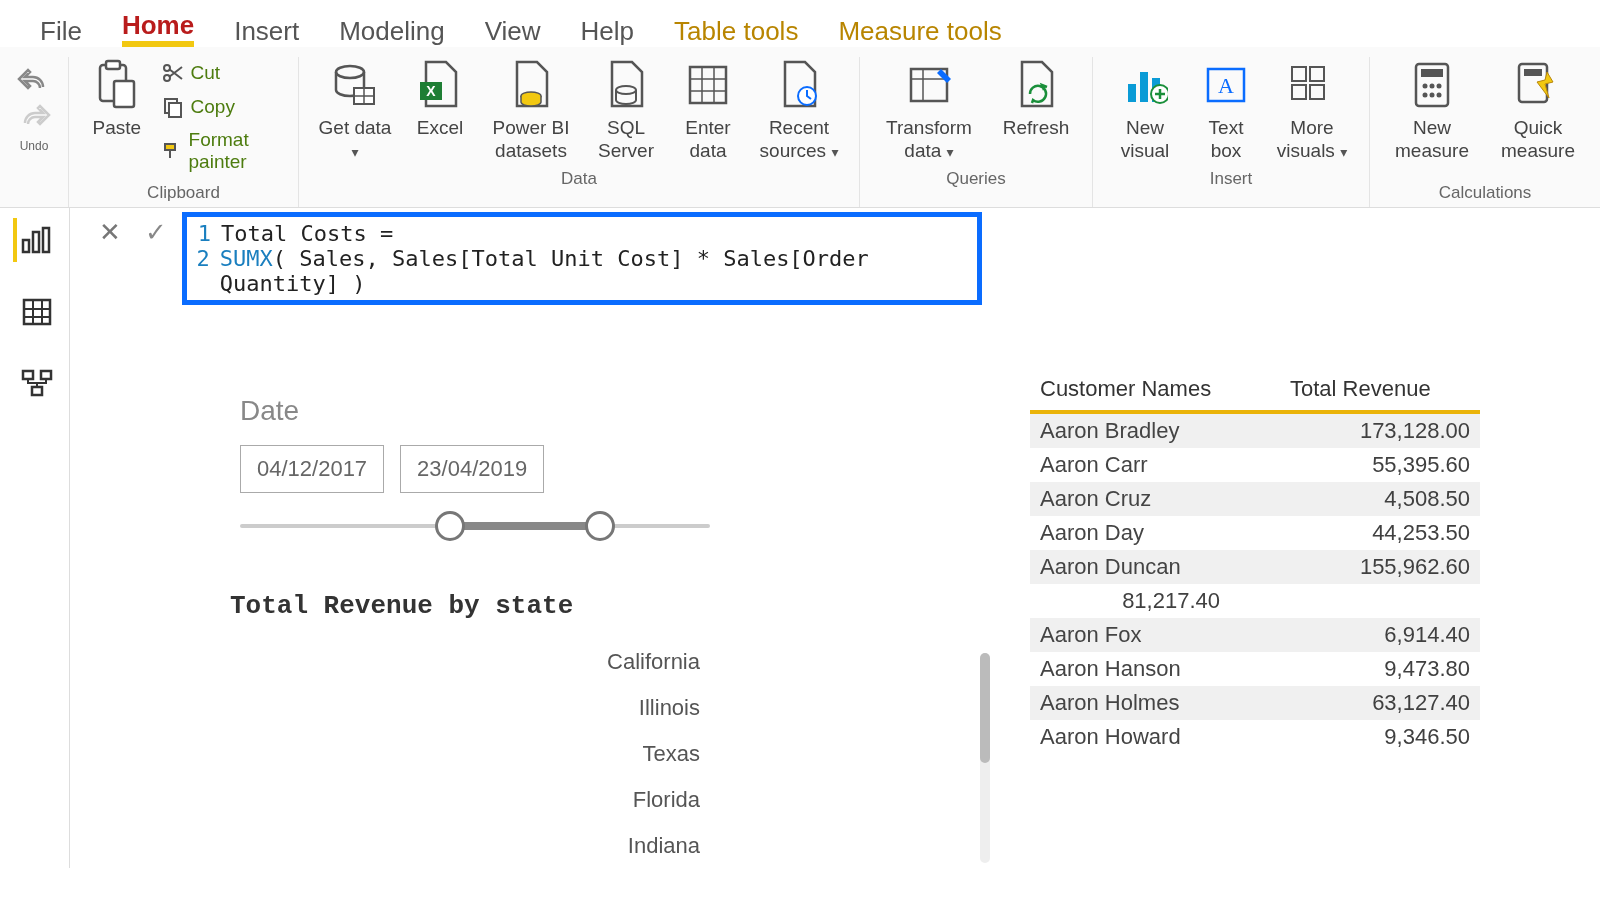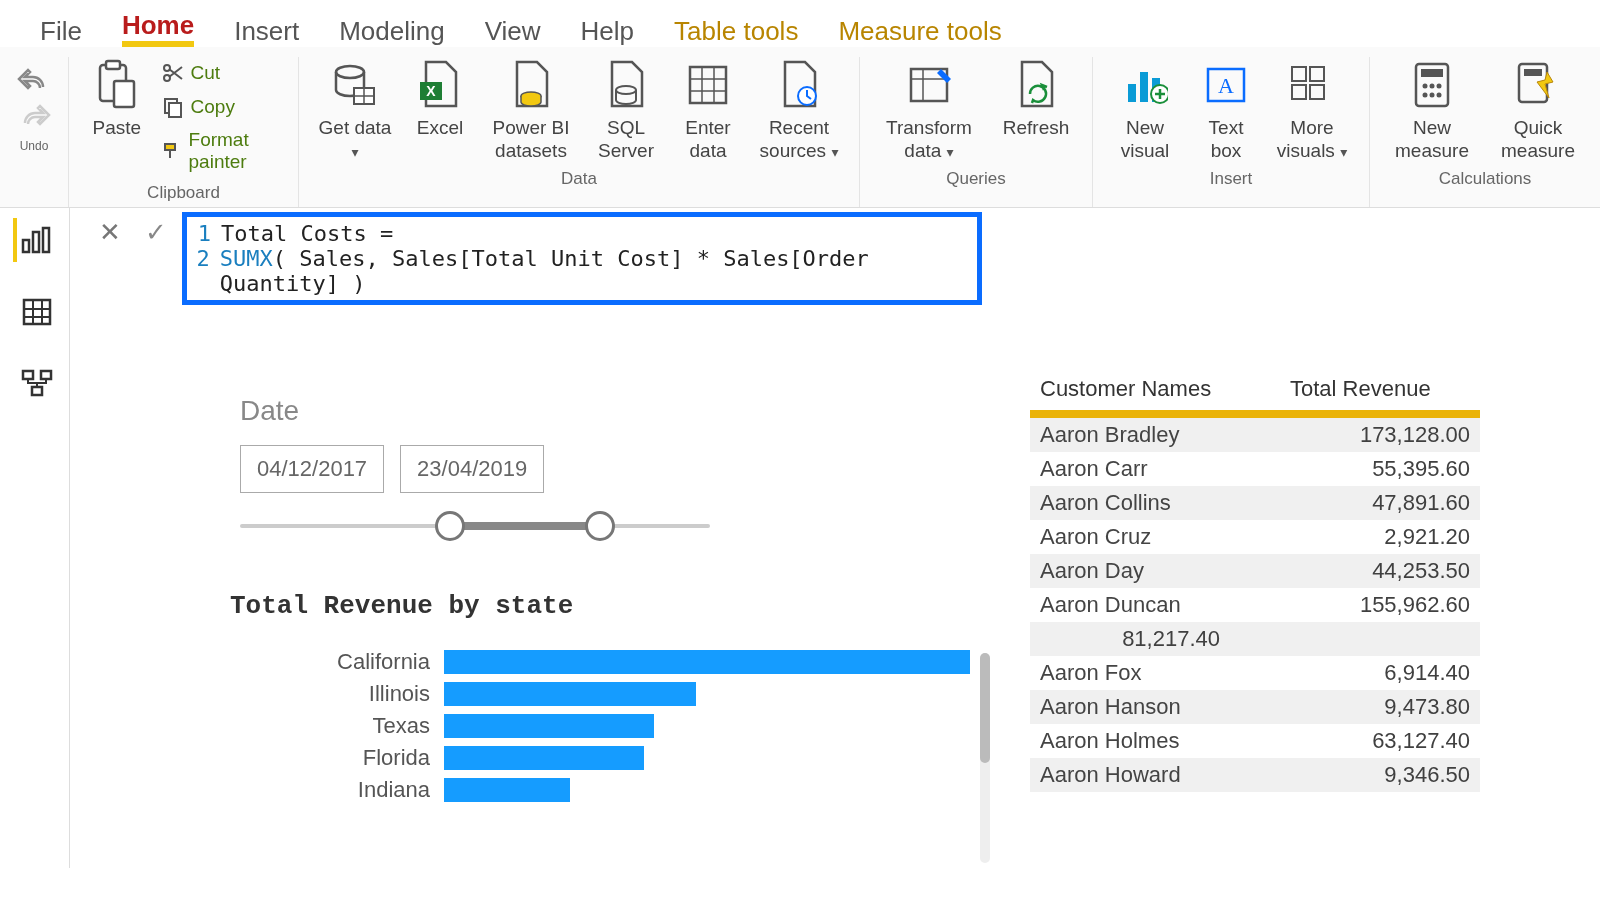--- a/index.html
+++ b/index.html
@@ -153,30 +153,30 @@
   }
   .slider-wrap{margin-top:18px;position:relative;width:470px;height:30px;margin-left:0;}
   .slider-track{position:absolute;top:13px;left:0;right:0;height:4px;background:#ccc;border-radius:2px;}
   .slider-fill{position:absolute;top:11px;height:8px;background:#888;border-radius:4px;}
   .slider-thumb{position:absolute;top:0;width:30px;height:30px;border-radius:50%;background:#fff;border:3px solid #777;cursor:pointer;}
 
   
   .bar-chart{margin:50px 0 0 140px;width:740px;position:relative;}
   .bar-chart h2{font-size:26px;font-weight:600;color:#333;margin-bottom:28px;font-family:Liberation Mono, monospace;}
   .bars{display:flex;flex-direction:column;gap:6px;}
-  .bar-row{display:flex;align-items:center;gap:14px;}
+  .bar-row{display:flex;align-items:center;gap:14px;flex-direction:column;}
   .bar-label{width:200px;text-align:right;font-size:22px;color:#555;}
   .bar-track{flex:1;height:24px;}
   .bar-fill{height:100%;background:#159cff;}
   .chart-scroll{position:absolute;right:-20px;top:62px;width:10px;height:210px;background:#eee;border-radius:5px;}
   .chart-scroll-thumb{width:10px;height:110px;background:#bbb;border-radius:5px;}
 
   
   .rev-table{position:absolute;top:160px;right:120px;width:450px;font-size:22px;}
-  .rev-table .hdr{display:flex;border-bottom:8px solid #eab308;padding:8px 10px;font-weight:400;color:#333;}
+  .rev-table .hdr{display:flex;border-bottom:4px solid #eab308;padding:8px 10px;font-weight:400;color:#333;}
   .rev-table .hdr .c1{flex:1;}
   .rev-table .hdr .c2{width:180px;text-align:left;}
   .rev-row{display:flex;padding:4px 10px;}
   .rev-row:nth-child(odd){background:#f0f0f0;}
   .rev-row .c1{flex:1;color:#444;}
   .rev-row .c2{width:180px;text-align:right;color:#404040;}
 
   
   svg{display:block;}
 
@@ -381,21 +381,21 @@
               <rect x="2" y="20" width="14" height="14" fill="none" stroke="#555" stroke-width="2"></rect>
               <rect x="20" y="20" width="14" height="14" fill="none" stroke="#555" stroke-width="2"></rect>
             </svg>
         </span>
         <span><span>More visuals</span> <span class="drop-caret">▾</span></span>
       </div>
     </div>
     <span class="ribbon-group-label">Insert</span>
   </div>
 
-  <div class="ribbon-group" style="border-right:none;">
+  <div class="ribbon-group" style="border-right:none;justify-content:space-between;">
     <div class="ribbon-group-top">
       <div class="big-btn" style="width:96px">
         <span class="icon-box">
           <svg width="40" height="46" viewBox="0 0 40 46">
               <rect x="4" y="2" width="32" height="42" rx="3" fill="none" stroke="#555" stroke-width="2.5"></rect>
               <rect x="9" y="7" width="22" height="8" fill="#555"></rect>
               <circle cx="13" cy="24" r="2.5" fill="#555"></circle>
               <circle cx="20" cy="24" r="2.5" fill="#555"></circle>
               <circle cx="27" cy="24" r="2.5" fill="#555"></circle>
               <circle cx="13" cy="33" r="2.5" fill="#555"></circle>
@@ -527,26 +527,22 @@
       <div id="rev-rows">
           <div class="rev-row">
             <span class="c1">Aaron Bradley</span>
             <span class="c2">173,128.00</span>
           </div>
           <div class="rev-row">
             <span class="c1">Aaron Carr</span>
             <span class="c2">55,395.60</span>
           </div>
           <div class="rev-row">
-            <span class="c1">Aaron Collins</span>
-            <span class="c2">47,891.60</span>
-          </div>
-          <div class="rev-row">
             <span class="c1">Aaron Cruz</span>
-            <span class="c2">2,921.20</span>
+            <span class="c2">4,508.50</span>
           </div>
           <div class="rev-row">
             <span class="c1">Aaron Day</span>
             <span class="c2">44,253.50</span>
           </div>
           <div class="rev-row">
             <span class="c1">Aaron Duncan</span>
             <span class="c2">155,962.60</span>
           </div>
           <div class="rev-row">

